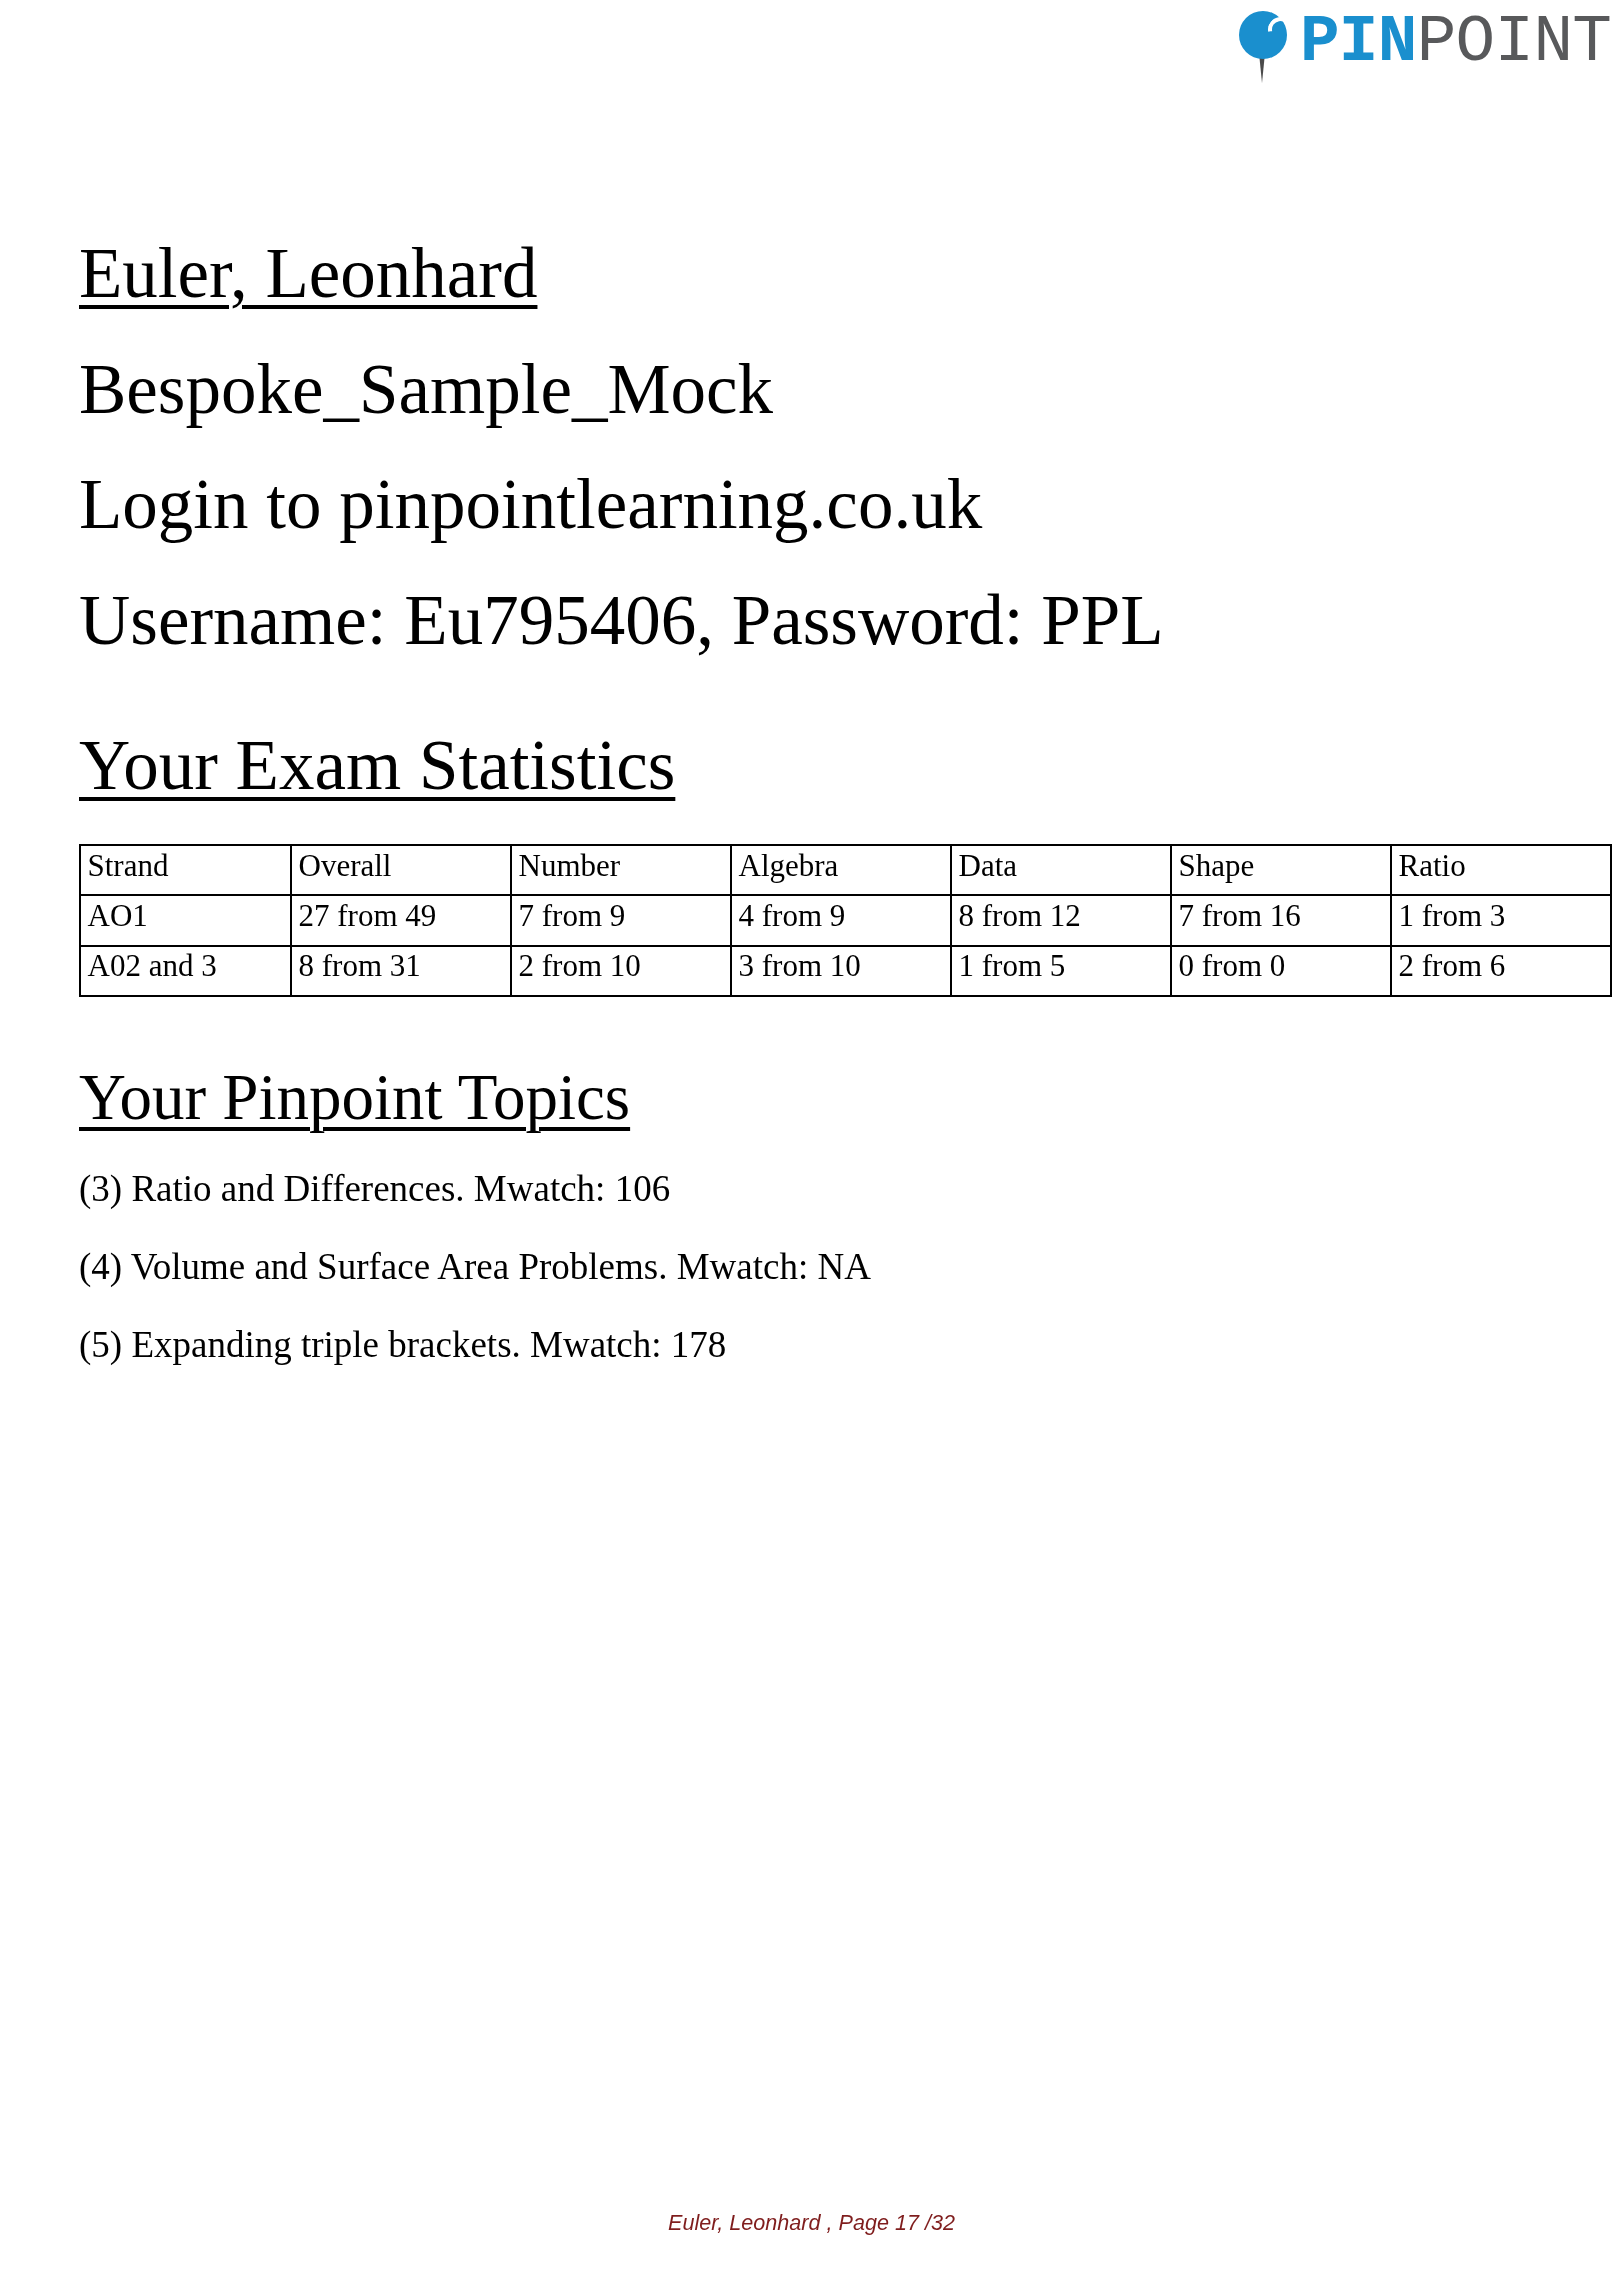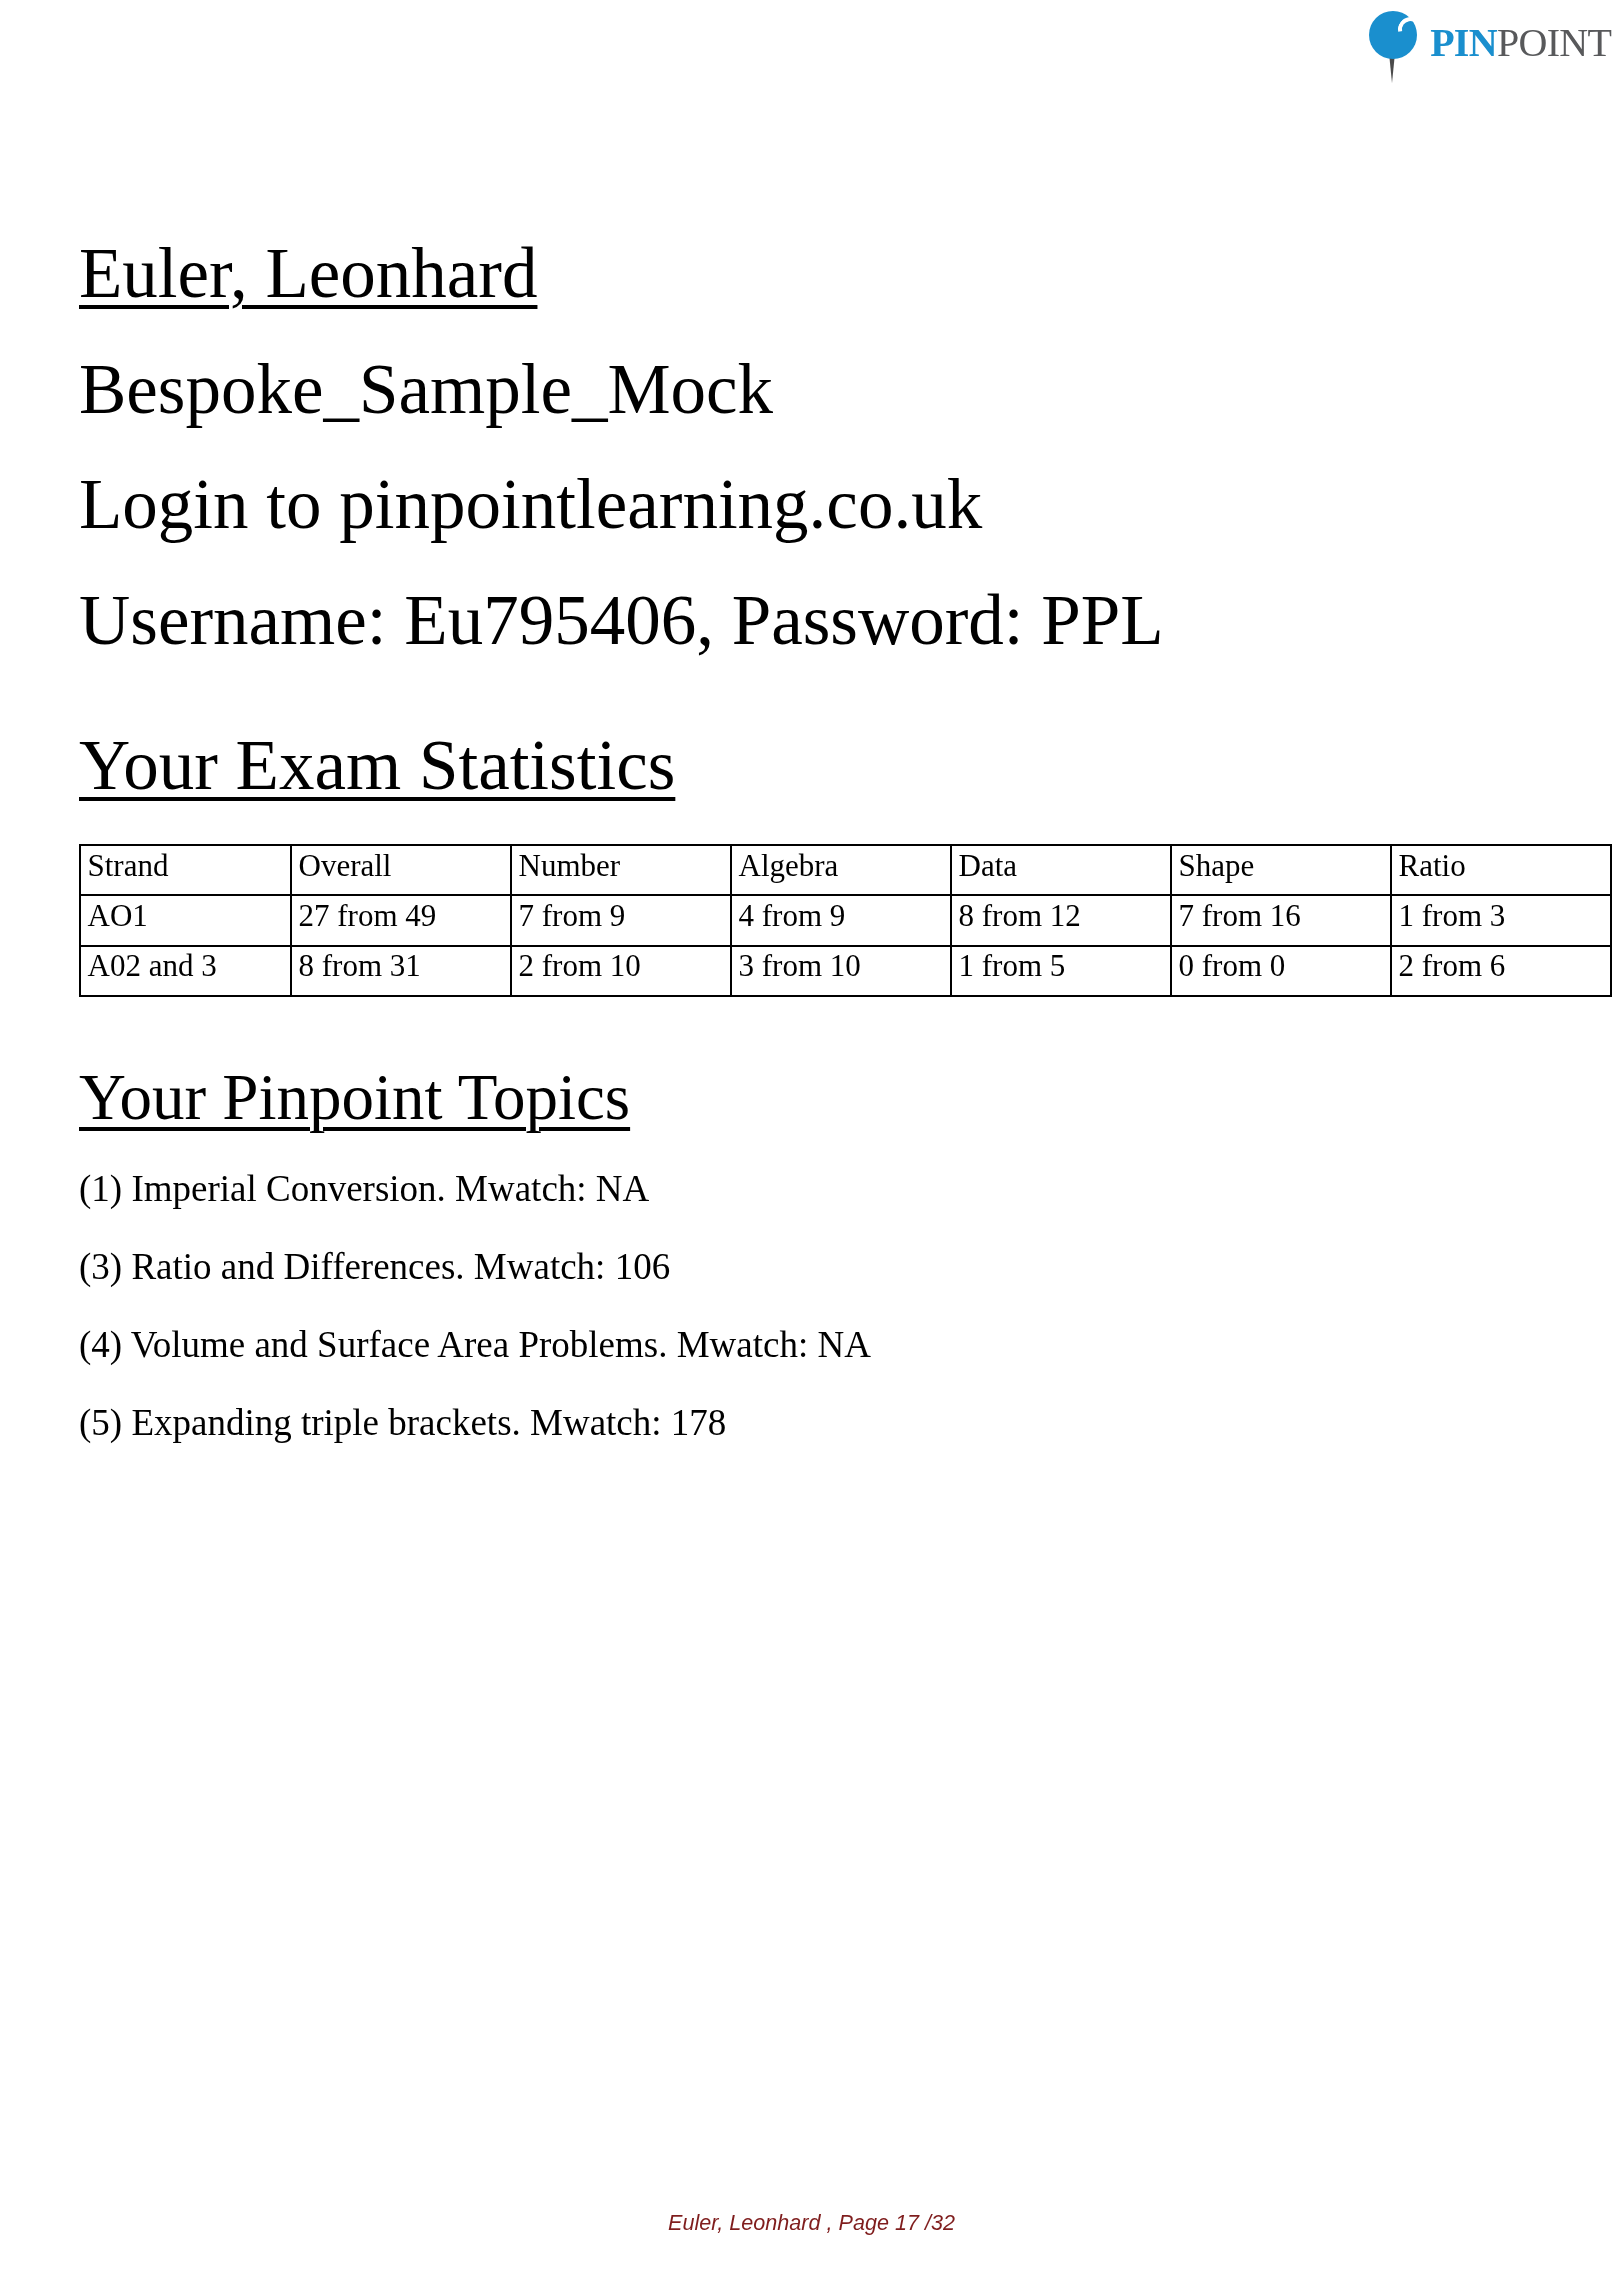--- a/index.html
+++ b/index.html
@@ -56,22 +56,22 @@
     position: absolute;
     left: 32px;
     top: 47px;
     width: 0;
     height: 0;
     border-left: 3.9px solid transparent;
     border-right: 3.9px solid transparent;
     border-top: 30px solid #4a4a4a;
   }
   .logo-word {
-    font-family: Liberation Serif, serif;
-    font-size: 40px;
+    font-family: Liberation Mono, monospace;
+    font-size: 66px;
     letter-spacing: -0.7px;
     line-height: 1;
     white-space: nowrap;
     margin-left: -3.9px;
     margin-top: -3.9px;
   }
   .logo-pin { color: #1a8fce; font-weight: bold; }
   .logo-point { color: #58595b; font-weight: normal; }
 
   
@@ -221,21 +221,20 @@
           <td>1 from 5</td>
           <td>0 from 0</td>
           <td>2 from 6</td>
         </tr>
       </tbody>
     </table>
 
     <h2 class="topics-head">Your Pinpoint Topics</h2>
 
     <ul class="topics">
-      <li>(1) Imperial Conversion. Mwatch: NA</li>
       <li>(3) Ratio and Differences. Mwatch: 106</li>
       <li>(4) Volume and Surface Area Problems. Mwatch: NA</li>
       <li>(5) Expanding triple brackets. Mwatch: 178</li>
     </ul>
 
   </div>
 
   <div class="footer">Euler, Leonhard , Page 17 /32</div>
 
 </div>

